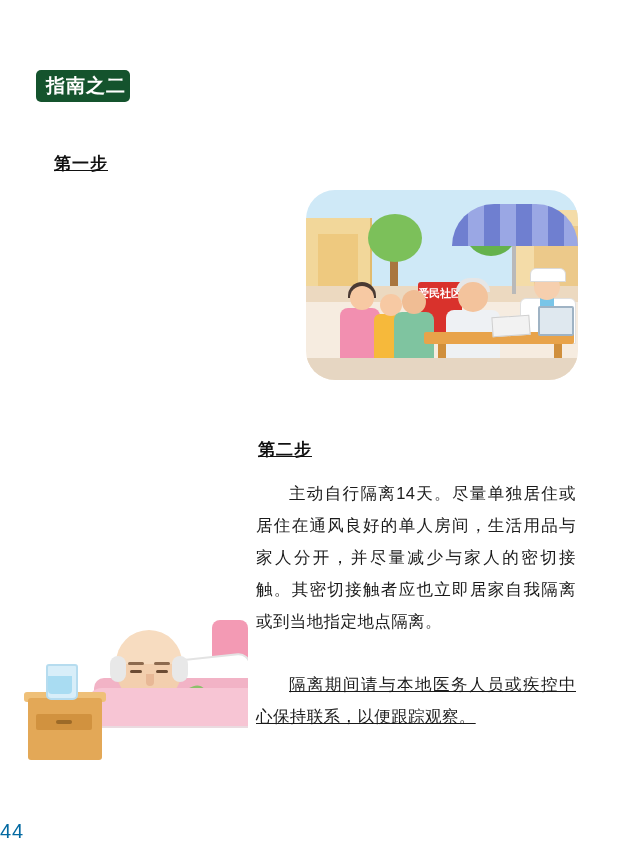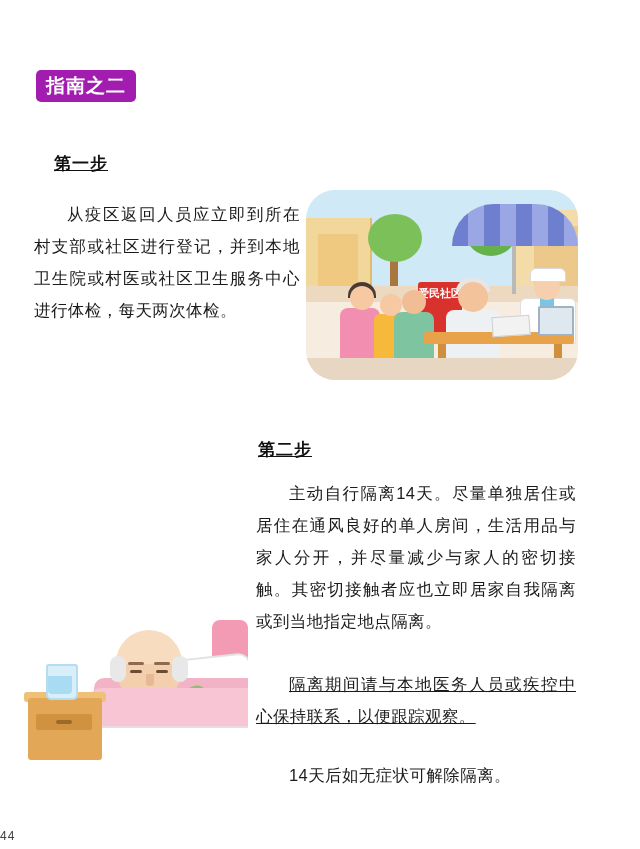--- a/index.html
+++ b/index.html
@@ -26,26 +26,26 @@
   .header {
     position: absolute;
     left: 36px;
     top: 70px;
     width: 570px;
     display: flex;
     align-items: flex-start;
   }
   .badge {
     flex: 0 0 auto;
-    background: #a21caf;
+    background: #14532d;
     color: #ffffff;
     font-size: 19px;
     font-weight: bold;
     letter-spacing: 1px;
-    padding: 6px 10px 7px 10px;
+    padding: 6px 4px 7px 10px;
     border-radius: 5px;
     line-height: 1;
     white-space: nowrap;
   }
   .header-text {
     margin-left: 14px;
     font-size: 21px;
     font-weight: bold;
     color: #1a1a1a;
     line-height: 1.35;
@@ -102,22 +102,22 @@
     top: 759px;
     width: 320px;
     text-indent: 33px;
   }
 
   
   .page-number {
     position: absolute;
     left: 0px;
     bottom: 6px;
-    font-size: 12px;
-    color: #404040;
+    font-size: 20px;
+    color: #0369a1;
     letter-spacing: 1px;
   }
 
   
   .illus1 {
     position: absolute;
     left: 306px;
     top: 190px;
     width: 272px;
     height: 190px;
@@ -215,21 +215,20 @@
 </head>
 <body>
 
 <div class="page">
 
   <div class="header">
     <div class="badge">指南之二</div>
   </div>
 
   <div class="step-title" id="step1-title">第一步</div>
-  <div class="para" id="step1-para">从疫区返回人员应立即到所在村支部或社区进行登记，并到本地卫生院或村医或社区卫生服务中心进行体检，每天两次体检。</div>
 
   <div class="illus1">
     <div class="i1-sky"></div>
     <div class="i1-bldgL"></div>
     <div class="i1-bldgL2"></div>
     <div class="i1-bldgR"></div>
     <div class="i1-bldgR2"></div>
     <div class="i1-tree2"></div>
     <div class="i1-treeTrunk"></div>
     <div class="i1-tree"></div>
@@ -257,21 +256,20 @@
     <div class="i1-tableleg1"></div>
     <div class="i1-tableleg2"></div>
     <div class="i1-book"></div>
     <div class="i1-laptop"></div>
     <div class="i1-floor"></div>
   </div>
 
   <div class="step-title" id="step2-title">第二步</div>
   <div class="para" id="step2-para1">主动自行隔离14天。尽量单独居住或居住在通风良好的单人房间，生活用品与家人分开，并尽量减少与家人的密切接触。其密切接触者应也立即居家自我隔离或到当地指定地点隔离。</div>
   <div class="para" id="step2-para2">隔离期间请与本地医务人员或疾控中心保持联系，以便跟踪观察。</div>
-  <div class="para" id="step2-para3">14天后如无症状可解除隔离。</div>
 
   <div class="illus2">
     <div class="i2-bg"></div>
     <div class="i2-headboard"></div>
     <div class="i2-pillow"></div>
     <div class="i2-bed-base"></div>
     <div class="i2-body"></div>
     <div class="i2-arm"></div>
     <div class="i2-head"></div>
     <div class="i2-bald"></div>

